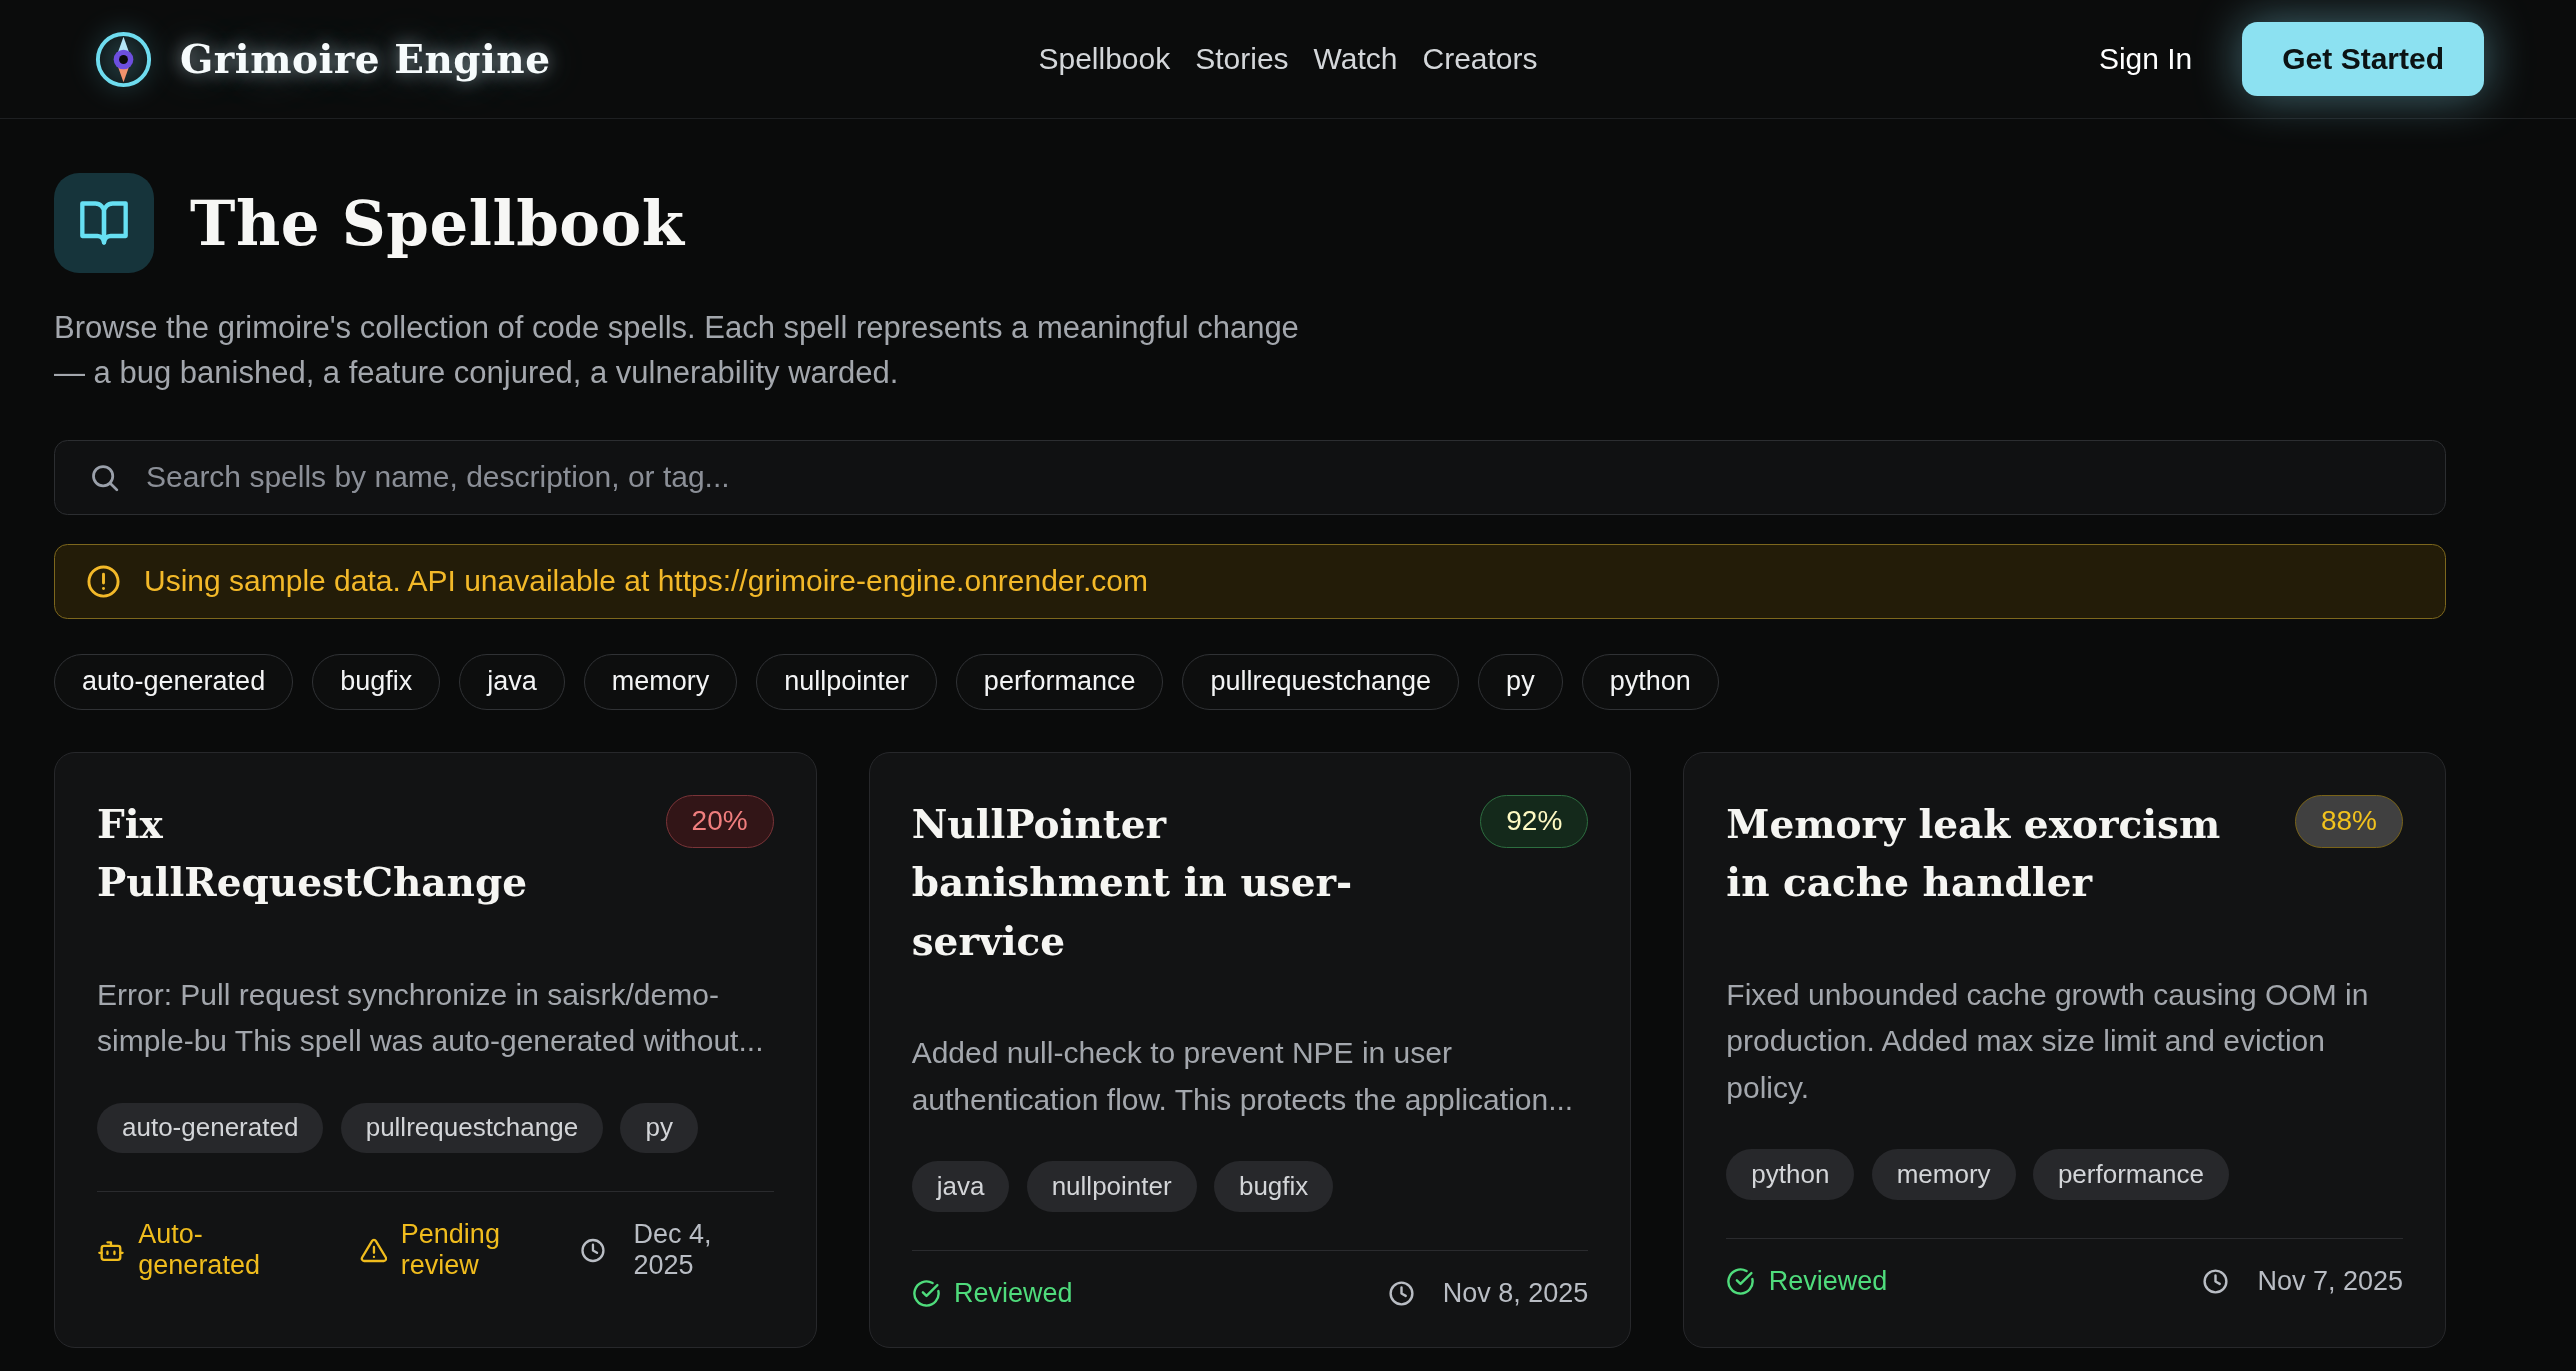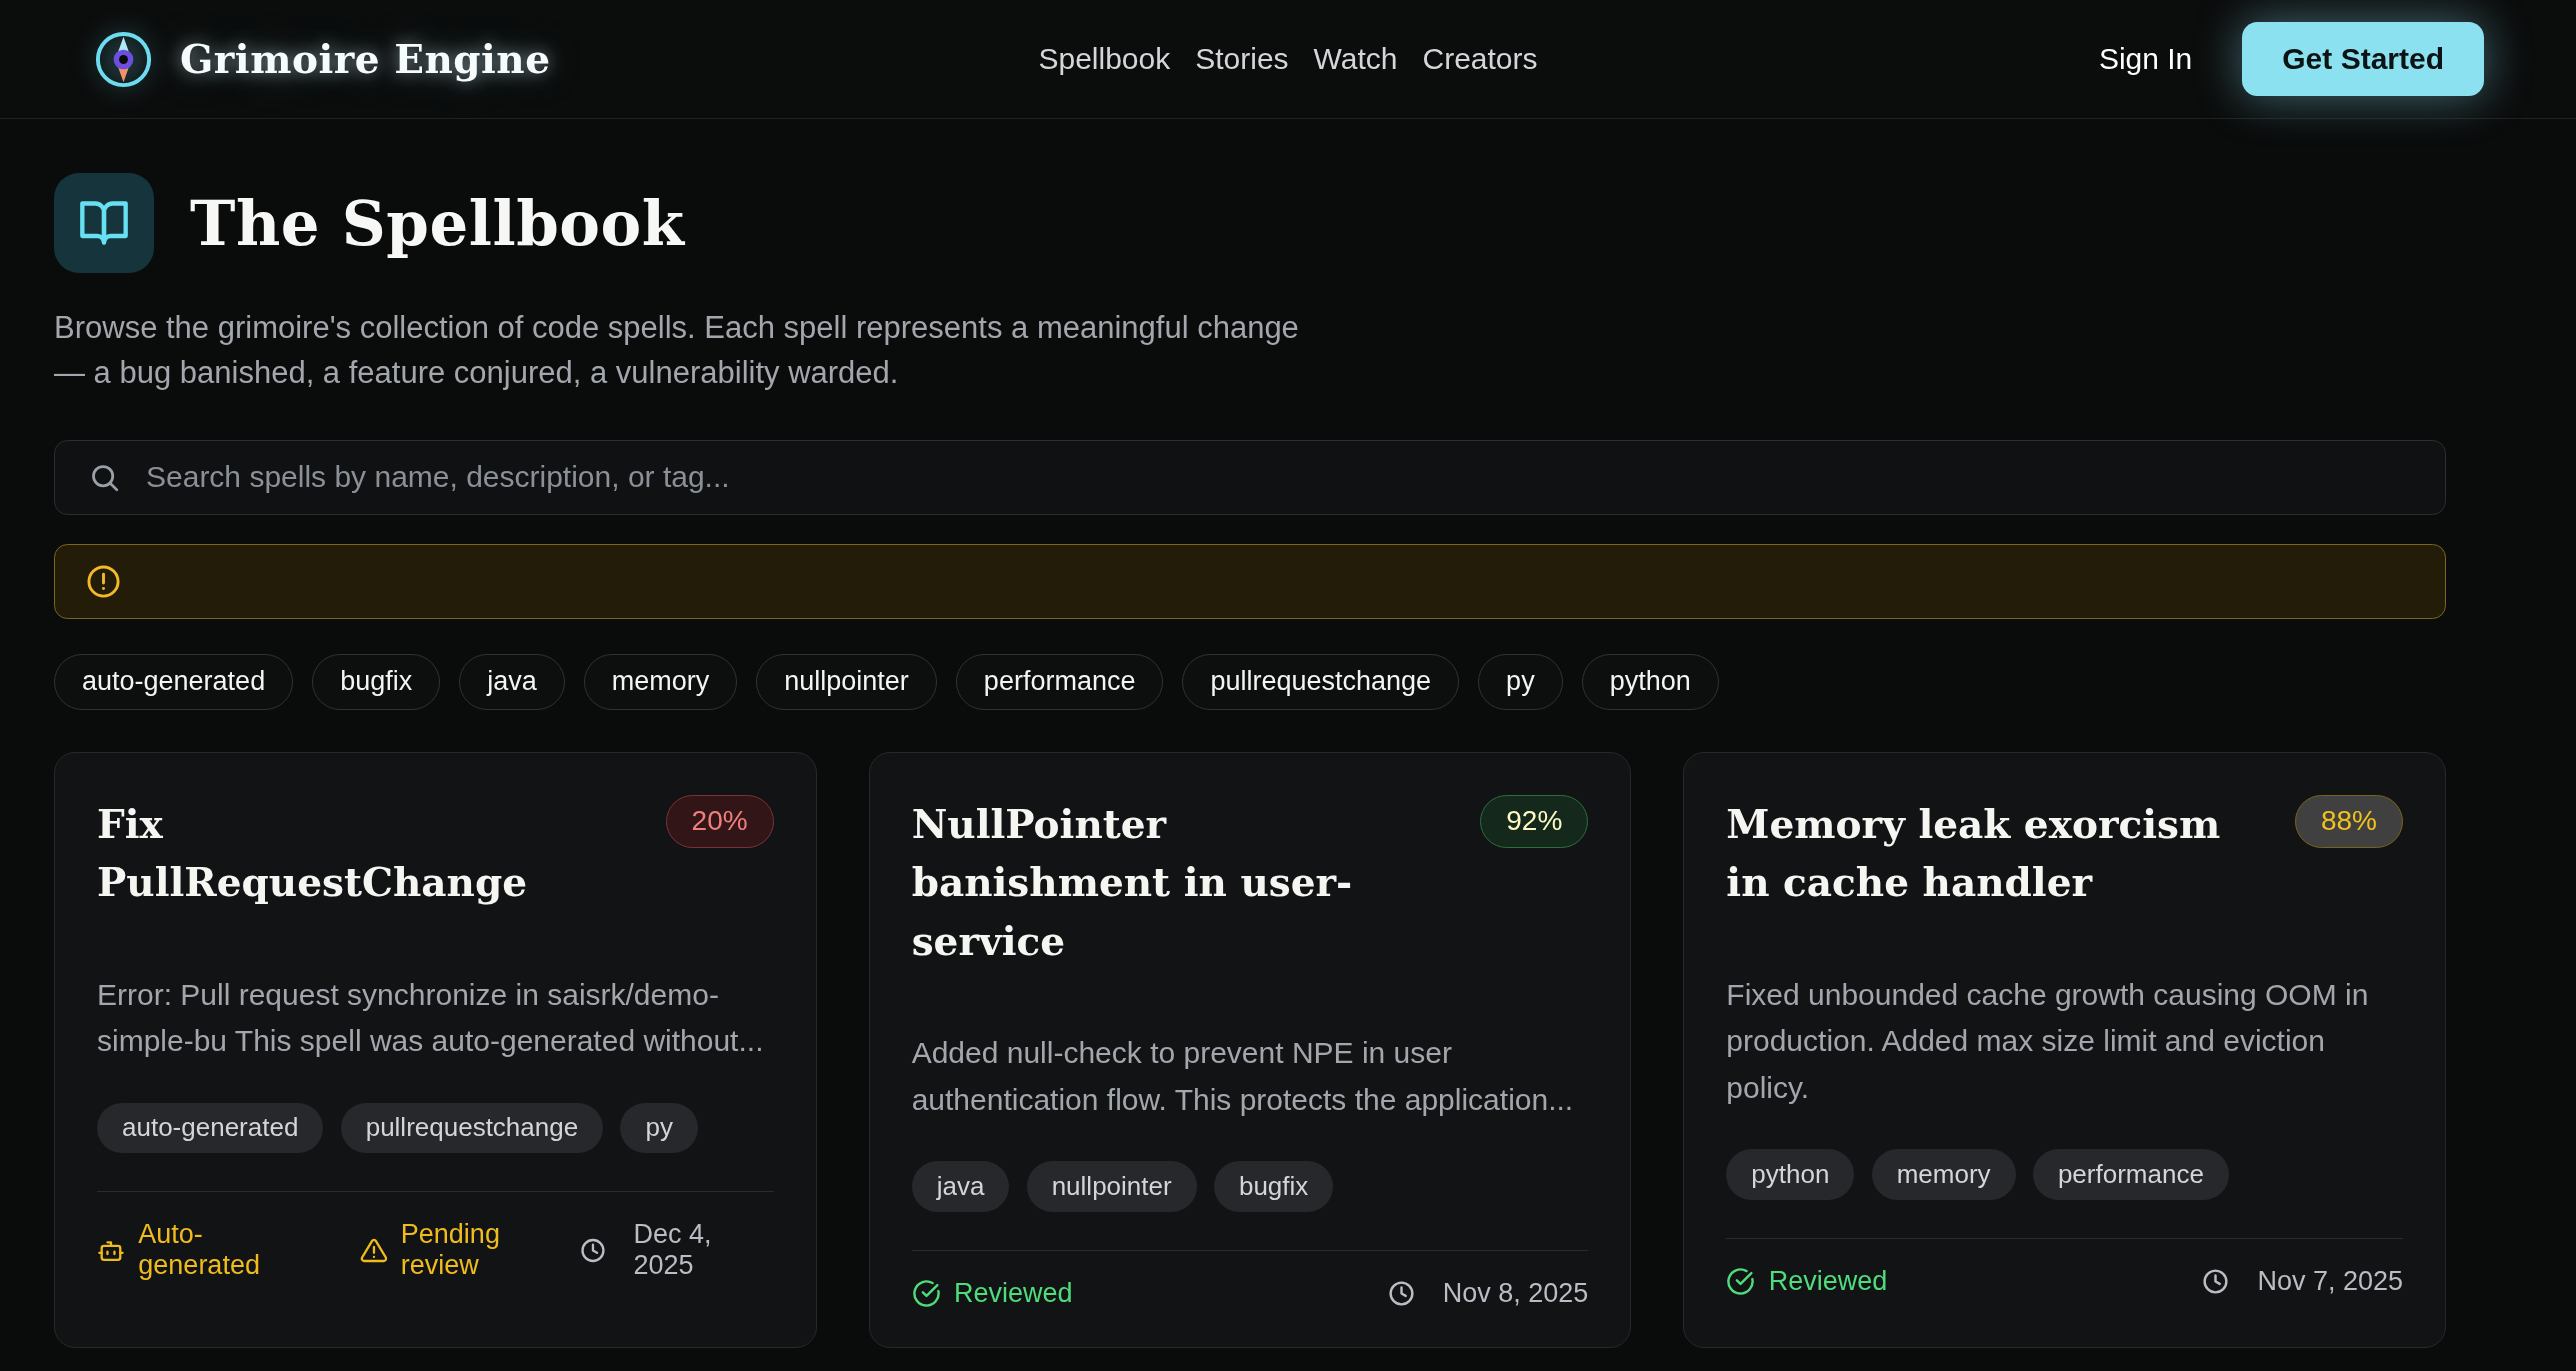--- a/index.html
+++ b/index.html
@@ -177,20 +177,21 @@
     </svg>
     <input class="search-input" type="text" placeholder="Search spells by name, description, or tag..." style="">
   </div>
 
   <div class="banner">
     <svg viewBox="0 0 24 24" fill="none" stroke="#f3b929" stroke-width="2" stroke-linecap="round">
       <circle cx="12" cy="12" r="10"></circle>
         <line x1="12" y1="7" x2="12" y2="13"></line>
         <line x1="12" y1="16.8" x2="12.01" y2="16.8"></line>
     </svg>
+    <span>Using sample data. API unavailable at https://grimoire-engine.onrender.com</span>
   </div>
 
   <div class="filters" id="filter-row">
       <button class="filter-pill">auto-generated</button>
       <button class="filter-pill">bugfix</button>
       <button class="filter-pill">java</button>
       <button class="filter-pill">memory</button>
       <button class="filter-pill">nullpointer</button>
       <button class="filter-pill">performance</button>
       <button class="filter-pill">pullrequestchange</button>

